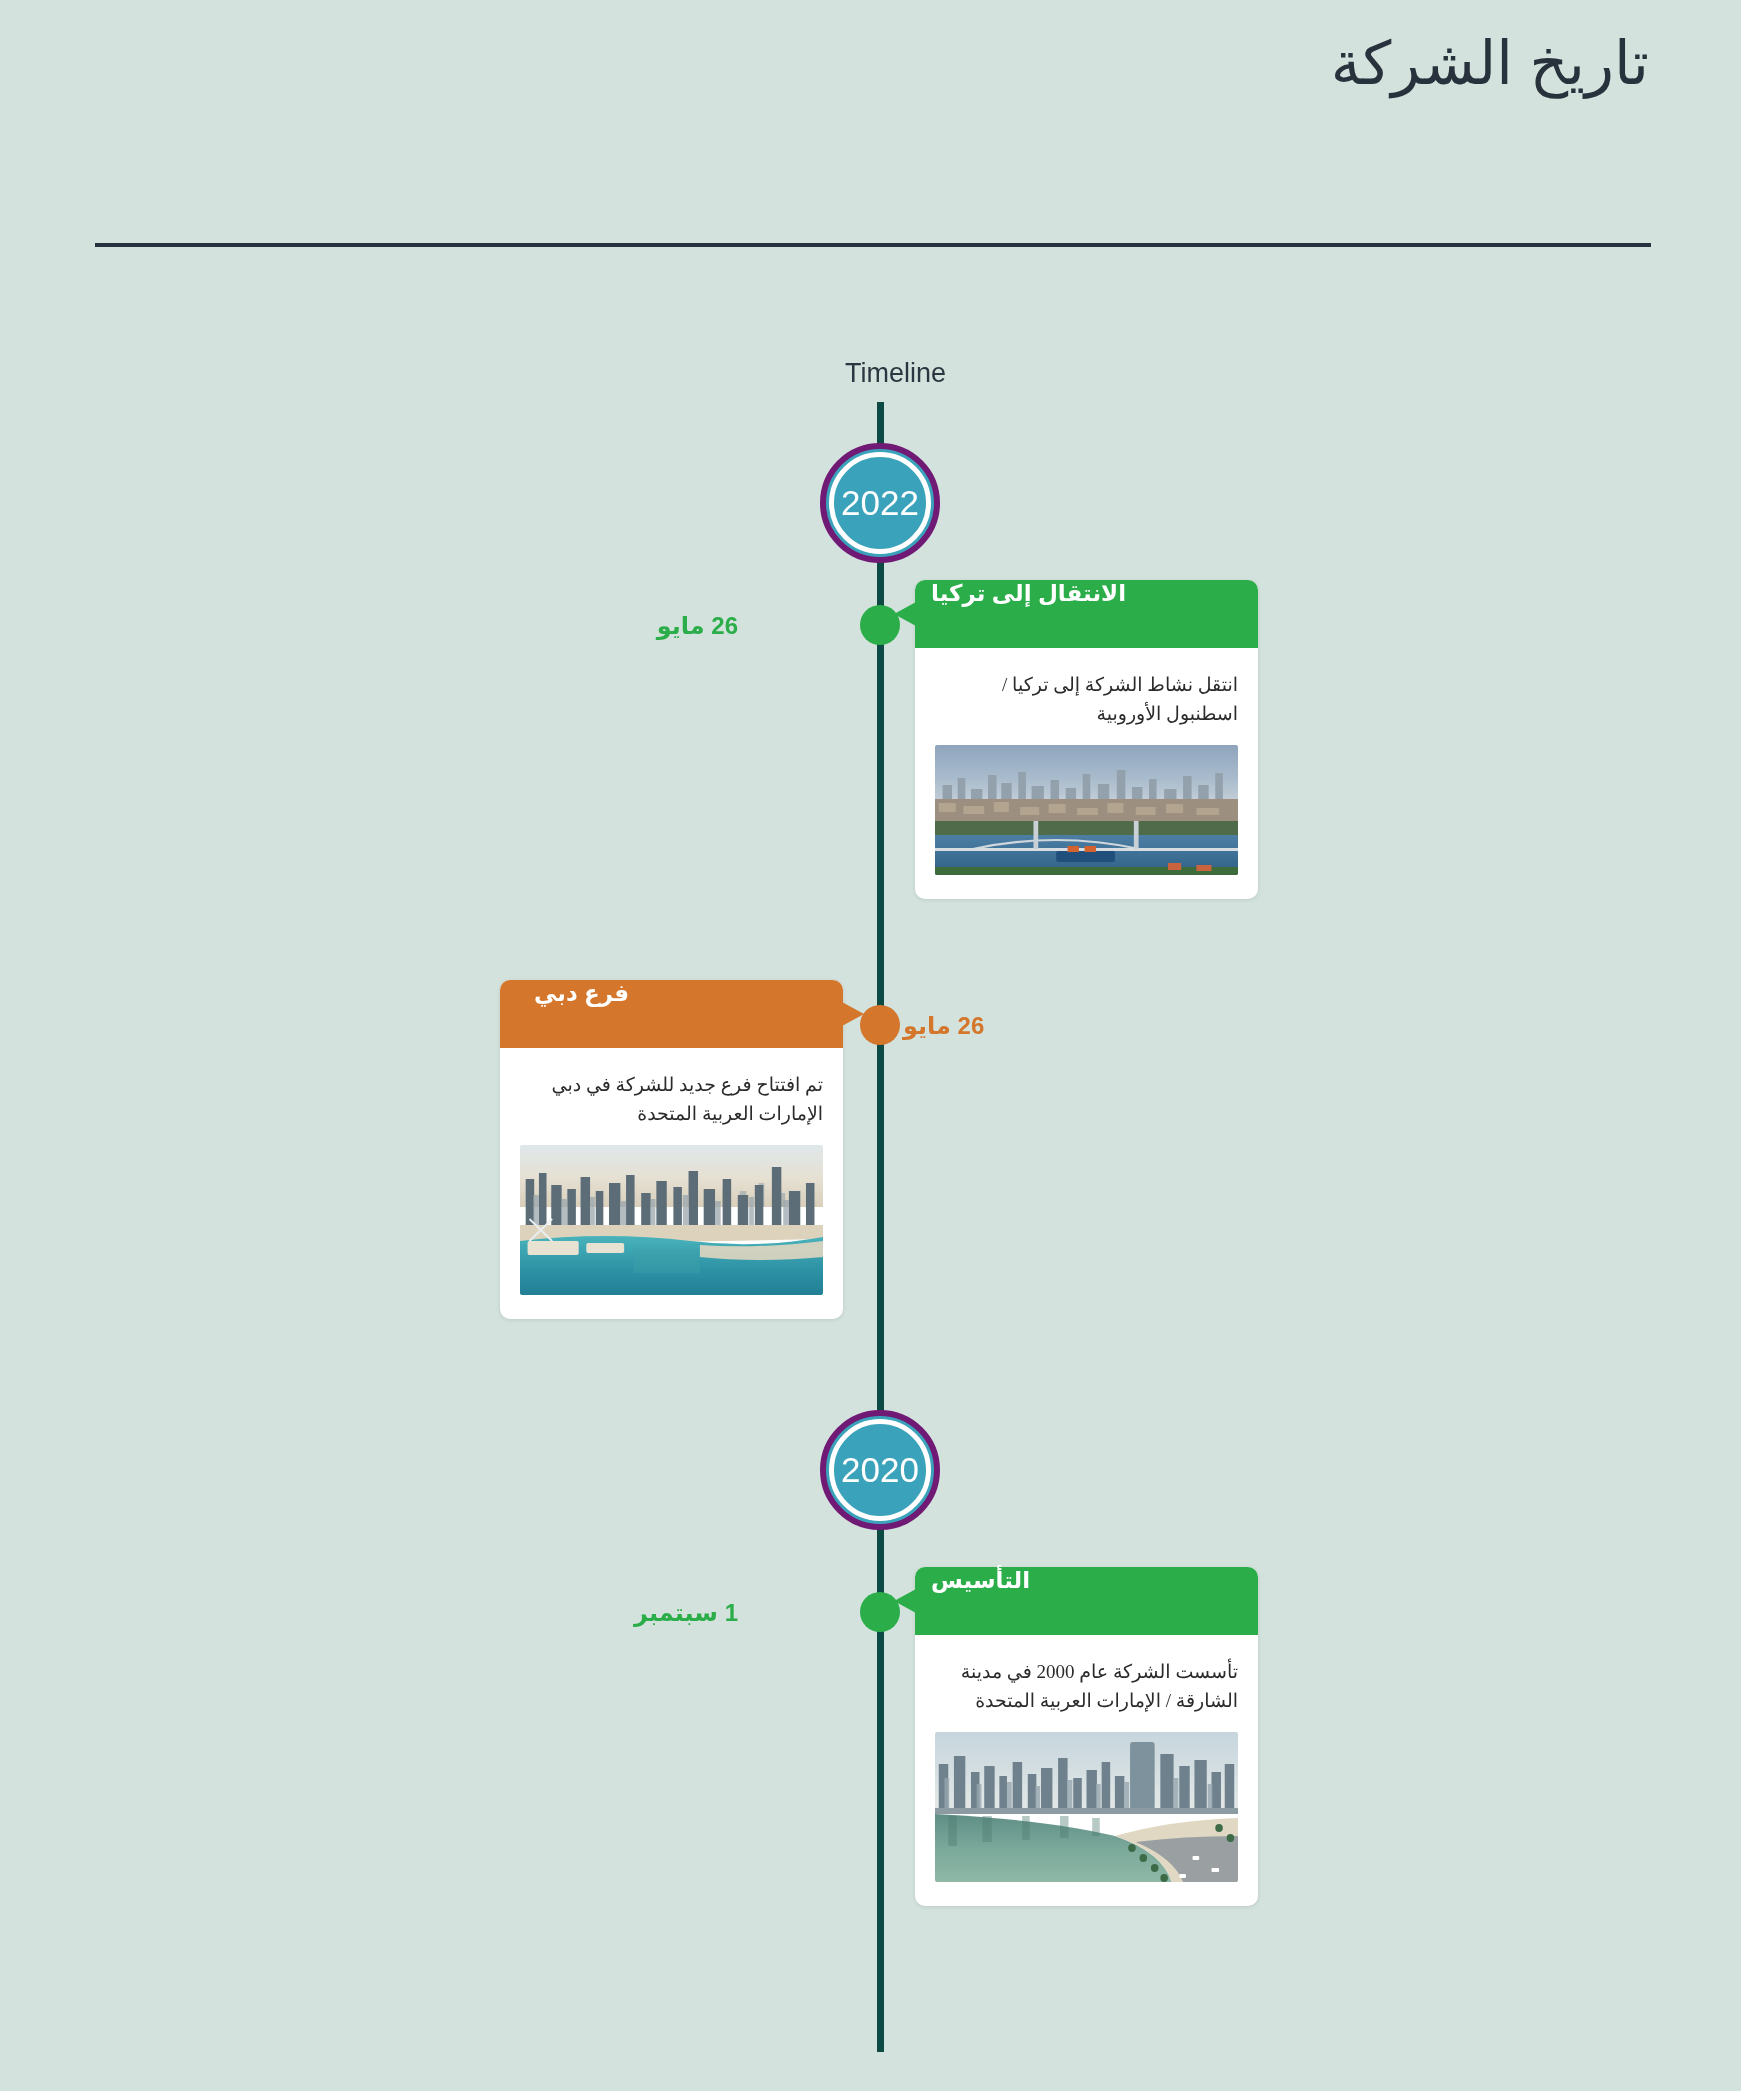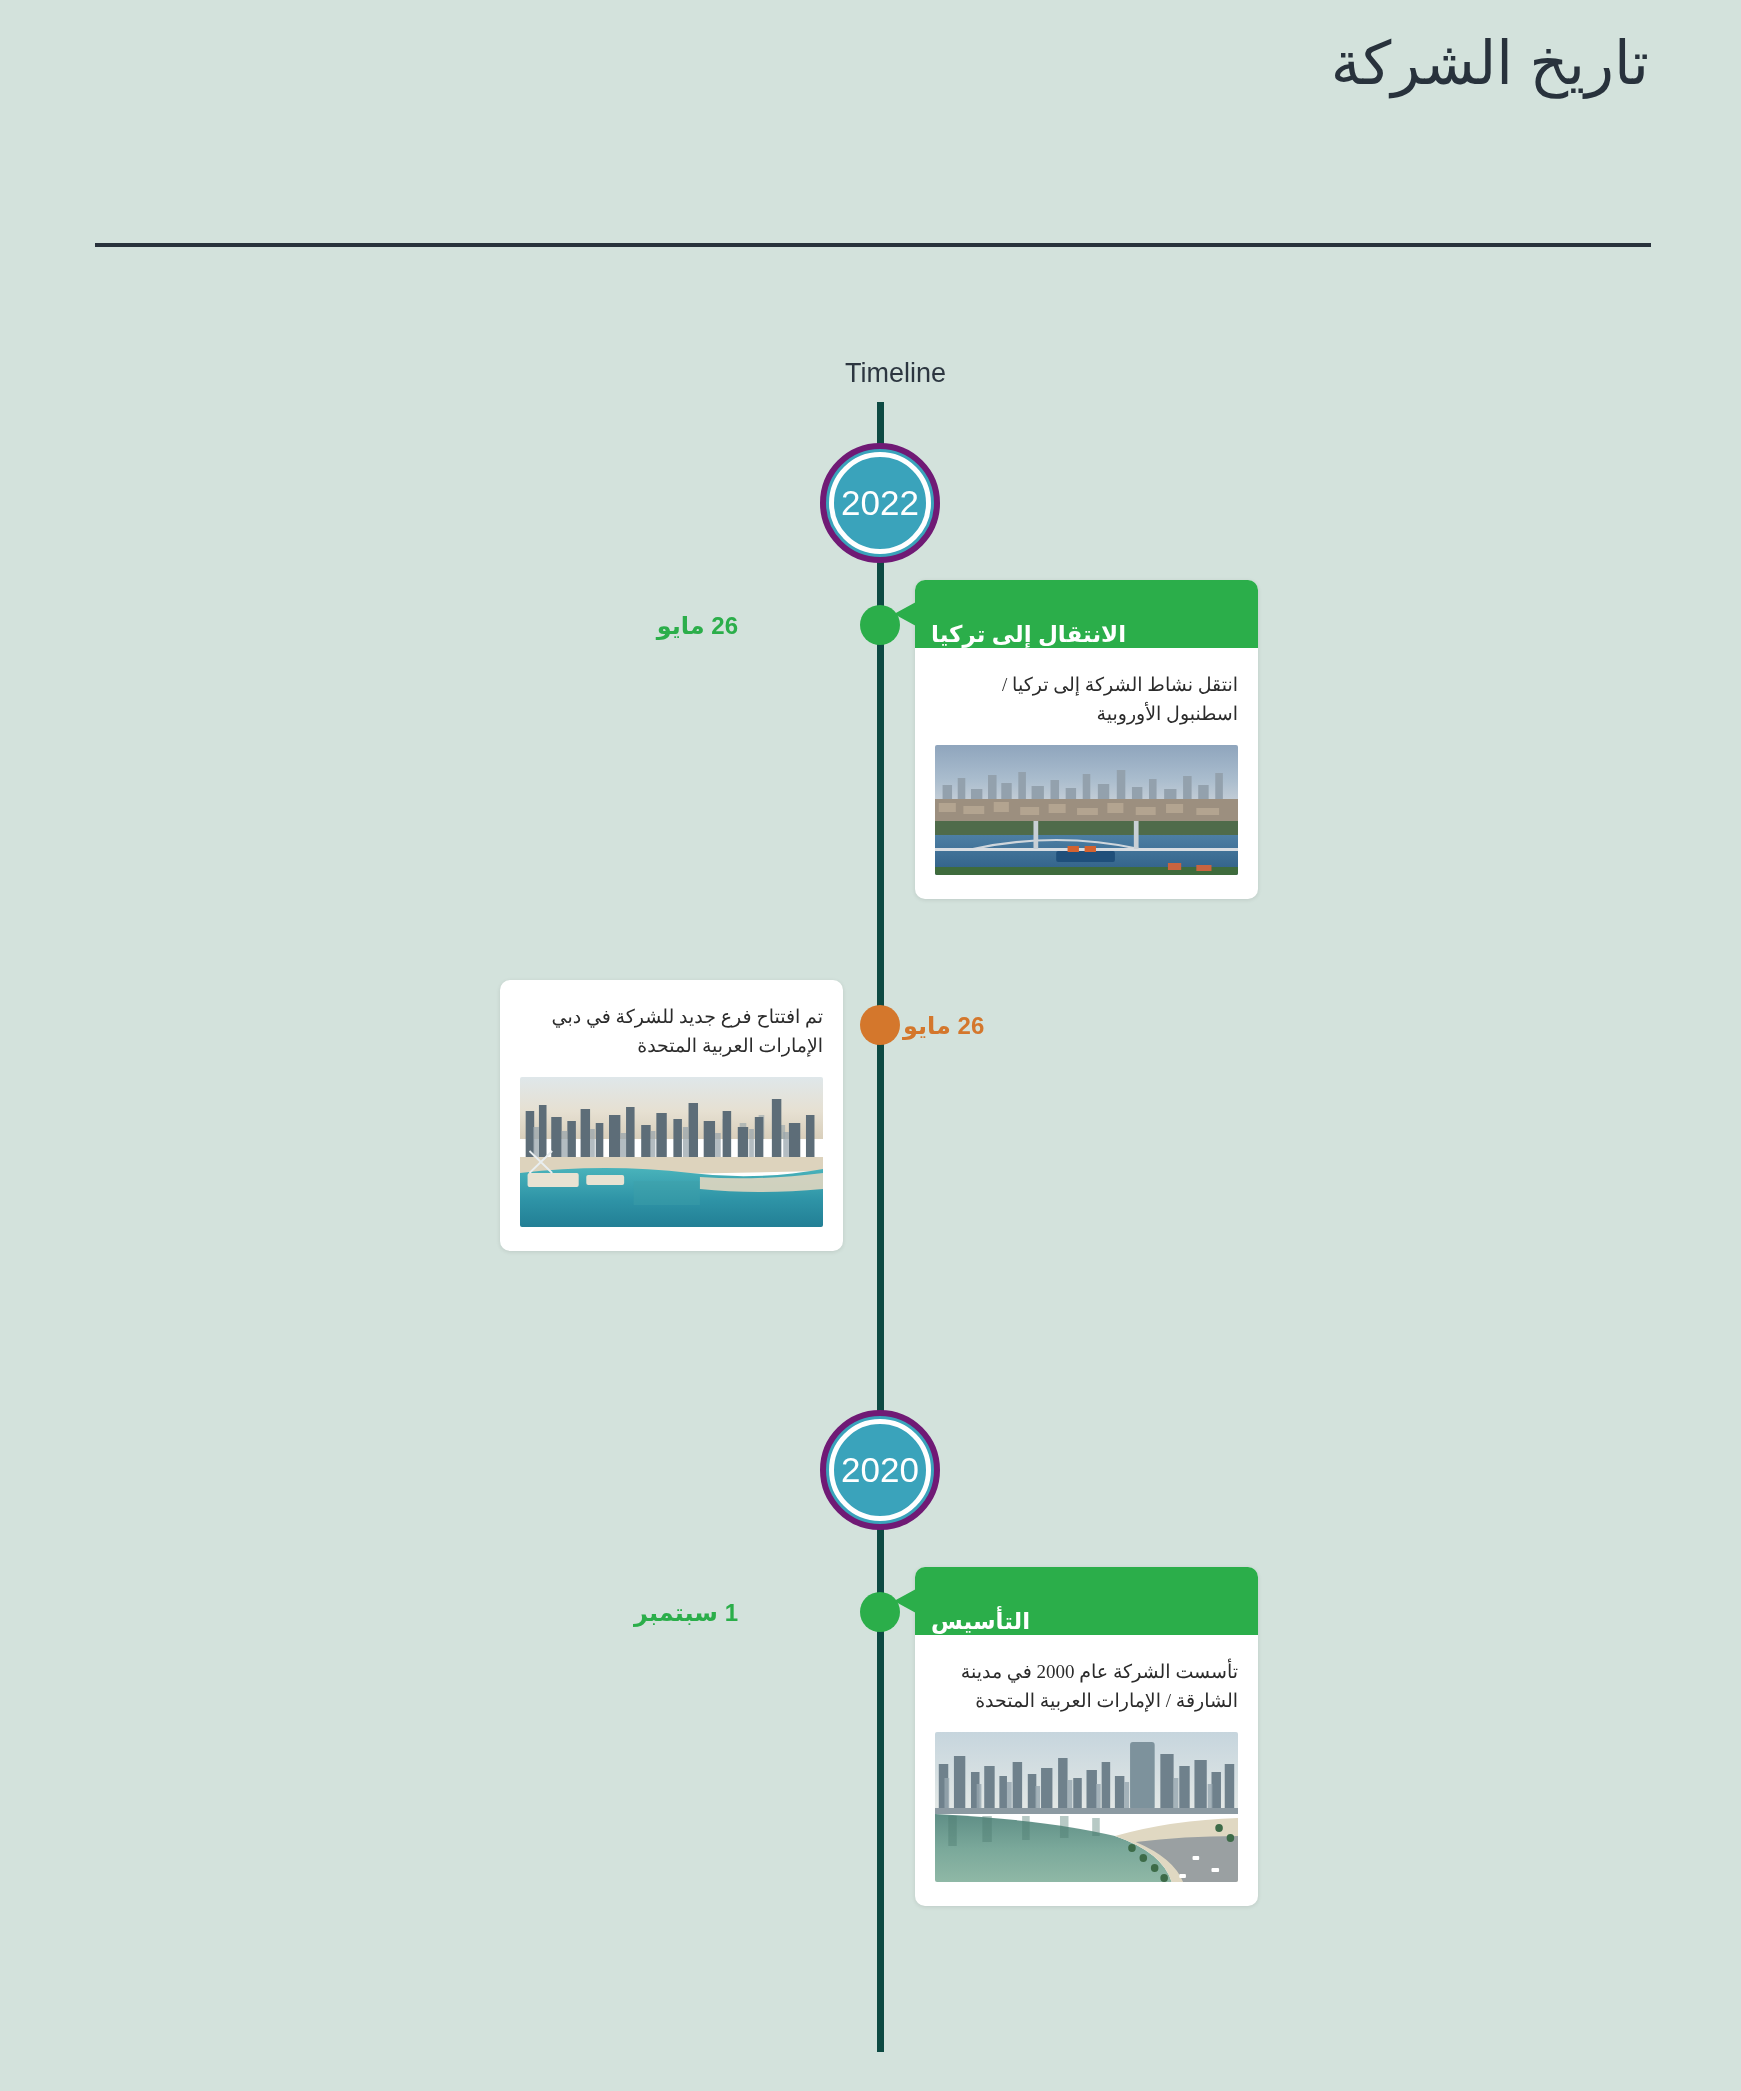--- a/index.html
+++ b/index.html
@@ -117,21 +117,21 @@
     background: #ffffff;
     border-radius: 10px;
     box-shadow: 0 1px 4px rgba(0,0,0,0.10);
     overflow: visible;
   }
   .card-banner {
     position: relative;
     height: 68px;
     border-radius: 10px 10px 0 0;
     display: flex;
-    align-items: flex-end;
+    align-items: flex-start;
     box-sizing: border-box;
   }
   .card-banner-title {
     color: #ffffff;
     font-size: 23px;
     font-weight: bold;
     direction: rtl;
     white-space: nowrap;
   }
   
@@ -272,20 +272,26 @@
       </svg>
     </div>
   </div>
 </div>
 
 <div class="event-dot" style="top:1005px; background:#D4772C;"></div>
 
 <div class="event-date" style="top:1012px; left:903px; color:#D4772C;">26 مايو</div>
 
 <div class="event-card card-right" style="top:980px; left:500px;">
+  <div class="card-banner" style="background:#D4772C;">
+    <svg class="notch" style="right:-21px;" viewBox="0 0 22 68" preserveAspectRatio="none">
+      <path d="M0,0 L0,22 L22,34 L0,46 L0,68 Z" fill="#D4772C"></path>
+    </svg>
+    <span class="card-banner-title" style="margin-right:auto;padding-right:0;padding-left:18px;">فرع دبي</span>
+  </div>
   <div class="card-body">
     <p class="card-desc">تم افتتاح فرع جديد للشركة في دبي الإمارات العربية المتحدة</p>
     <div class="card-photo" style="height:150px;">
       <svg viewBox="0 0 320 150" preserveAspectRatio="none">
         <defs>
           <linearGradient id="dxb-sky" x1="0" y1="0" x2="0" y2="1">
             <stop offset="0%" stop-color="#dfe7ea"></stop>
             <stop offset="55%" stop-color="#e6e0d2"></stop>
             <stop offset="100%" stop-color="#d9cfbb"></stop>
           </linearGradient>

